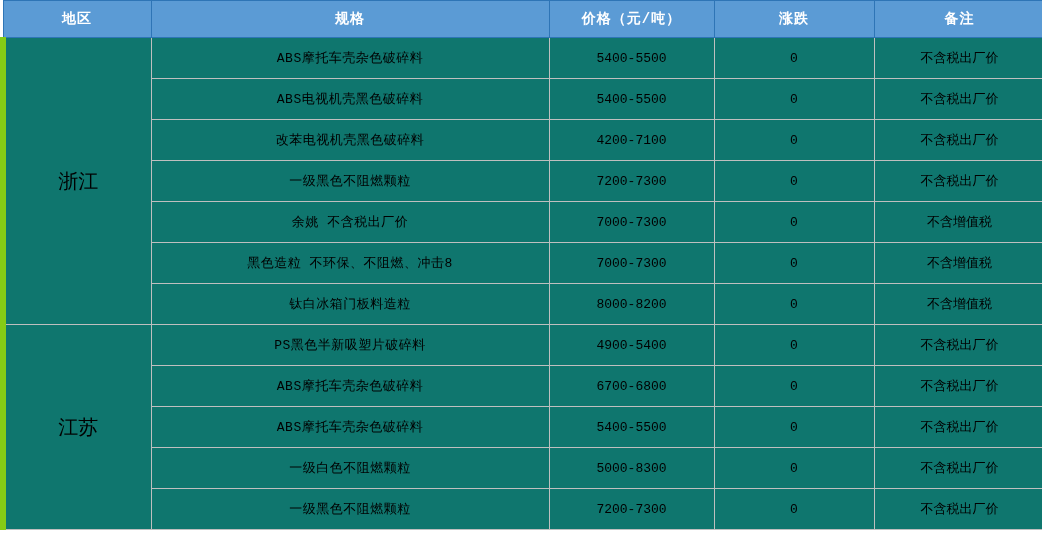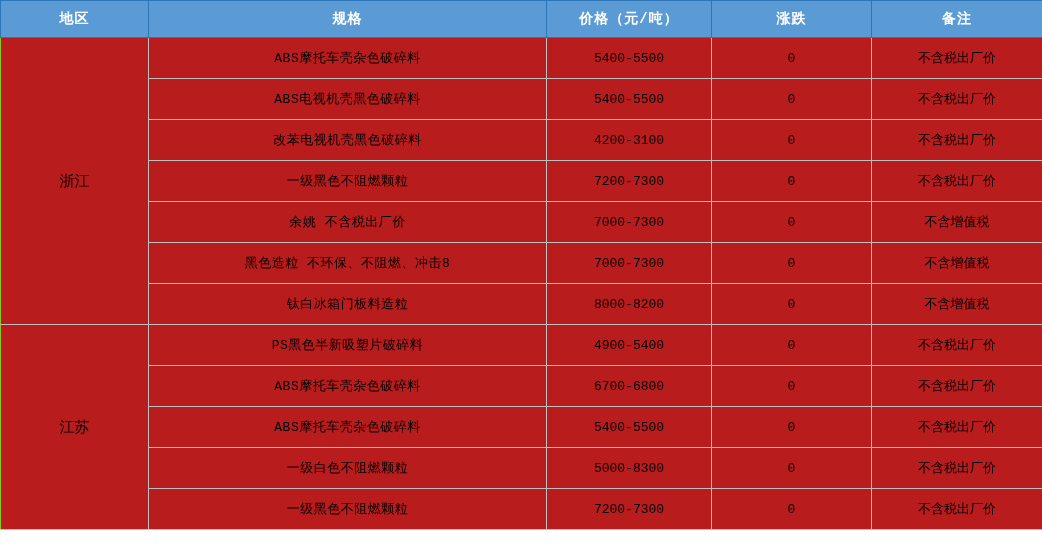--- a/index.html
+++ b/index.html
@@ -40,31 +40,31 @@
     text-align: center;
     vertical-align: middle;
     border: 1px solid #2E75B6;
     letter-spacing: 1px;
   }
   tbody td {
     height: 41px;
     text-align: center;
     vertical-align: middle;
     border: 1px solid #bfbfbf;
-    background: #b91c1c;
+    background: #0f766e;
     font-size: 13px;
     color: #000000;
     padding: 0 20px;
     box-sizing: border-box;
     margin-left: 32px;
   }
   tbody td.region {
-    border-left: 1px solid #84cc16;
+    border-left: 6px solid #84cc16;
     border-right: 1px solid #bfbfbf;
-    font-size: 15px;
+    font-size: 20px;
   }
   tbody td.remark {
     border-right: 1px solid #14b8a6;
   }
   tbody tr.group-start td {
     border-top: 1px solid #2E75B6;
   }
   tbody tr:last-child td {
     border-bottom: 1px solid #bfbfbf;
   }
@@ -104,21 +104,21 @@
         <td class="remark">不含税出厂价</td>
       </tr>
       <tr>
         <td><span class="spec-text">ABS电视机壳黑色破碎料</span></td>
         <td>5400-5500</td>
         <td>0</td>
         <td class="remark">不含税出厂价</td>
       </tr>
       <tr>
         <td><span class="spec-text">改苯电视机壳黑色破碎料</span></td>
-        <td>4200-3100</td>
+        <td>4200-7100</td>
         <td>0</td>
         <td class="remark">不含税出厂价</td>
       </tr>
       <tr>
         <td><span class="spec-text">一级黑色不阻燃颗粒</span></td>
         <td>7200-7300</td>
         <td>0</td>
         <td class="remark">不含税出厂价</td>
       </tr>
       <tr>

